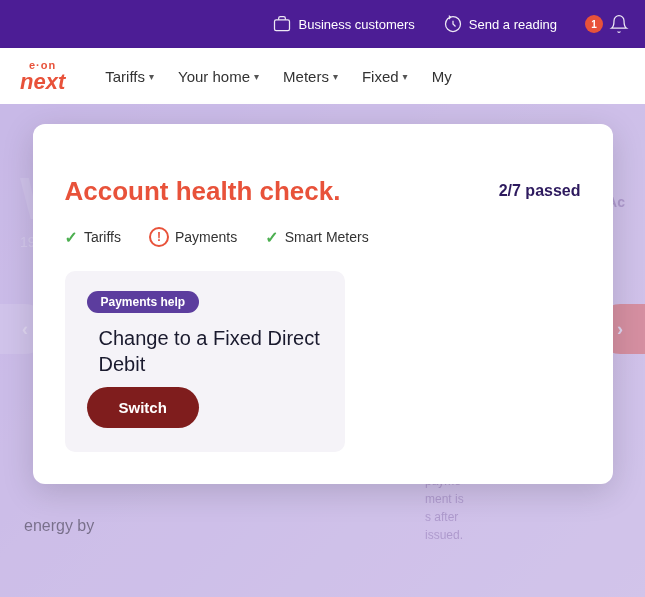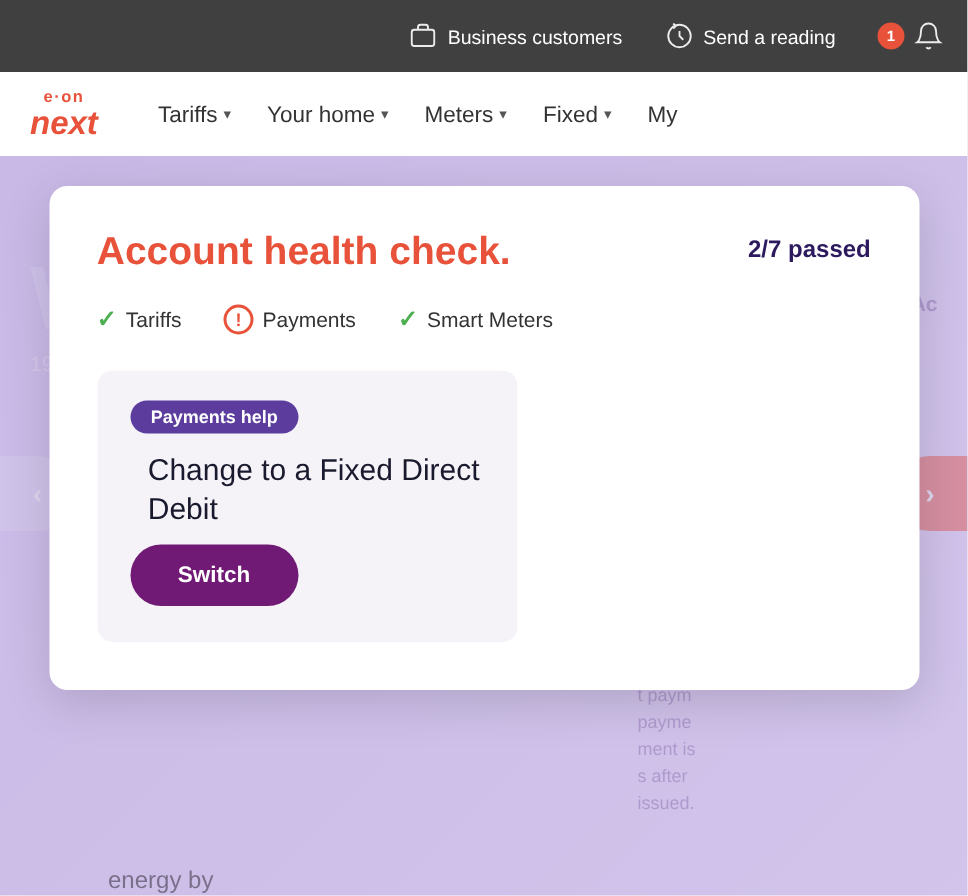--- a/index.html
+++ b/index.html
@@ -7,21 +7,21 @@
       font-family: -apple-system, BlinkMacSystemFont, 'Segoe UI', sans-serif;
       width: 645px;
       height: 597px;
       overflow: hidden;
       position: relative;
       background: #e8e0f0;
     }
 
     
     .top-bar {
-      background: #404040;
+      background: #4c1d95;
       height: 48px;
       display: flex;
       align-items: center;
       justify-content: flex-end;
       padding: 0 16px;
       gap: 28px;
     }
     .top-bar-item {
       display: flex;
       align-items: center;
@@ -174,20 +174,21 @@
       border-radius: 12px;
       width: 580px;
       padding: 28px 32px 32px;
       box-shadow: 0 8px 32px rgba(0,0,0,0.15);
     }
     .modal-header {
       display: flex;
       align-items: flex-start;
       justify-content: space-between;
       margin-bottom: 20px;
+      margin-top: 24px;
     }
     .modal-title {
       font-size: 26px;
       font-weight: 800;
       color: #e8523a;
     }
     .passed-badge {
       font-size: 16px;
       font-weight: 700;
       color: #2d1a5e;
@@ -253,40 +254,40 @@
       line-height: 1.3;
       margin-left: 12px;
     }
     .help-desc {
       font-size: 13px;
       color: #555;
       line-height: 1.5;
       margin-bottom: 20px;
     }
     .switch-btn {
-      background: #701a75;
+      background: #7f1d1d;
       color: #fff;
       border: none;
       border-radius: 24px;
       padding: 12px 32px;
       font-size: 15px;
       font-weight: 700;
       cursor: pointer;
     }
 
     
     .bottom-content {
       position: absolute;
       bottom: 0;
       left: 0;
       right: 0;
       height: 80px;
       display: flex;
-      align-items: flex-end;
-      padding: 0 72px;
+      align-items: flex-start;
+      padding: 0 24px;
     }
     .right-text-panel {
       position: absolute;
       right: 20px;
       top: 350px;
       width: 200px;
       font-size: 12px;
       color: rgba(80,40,120,0.6);
       line-height: 1.5;
     }

